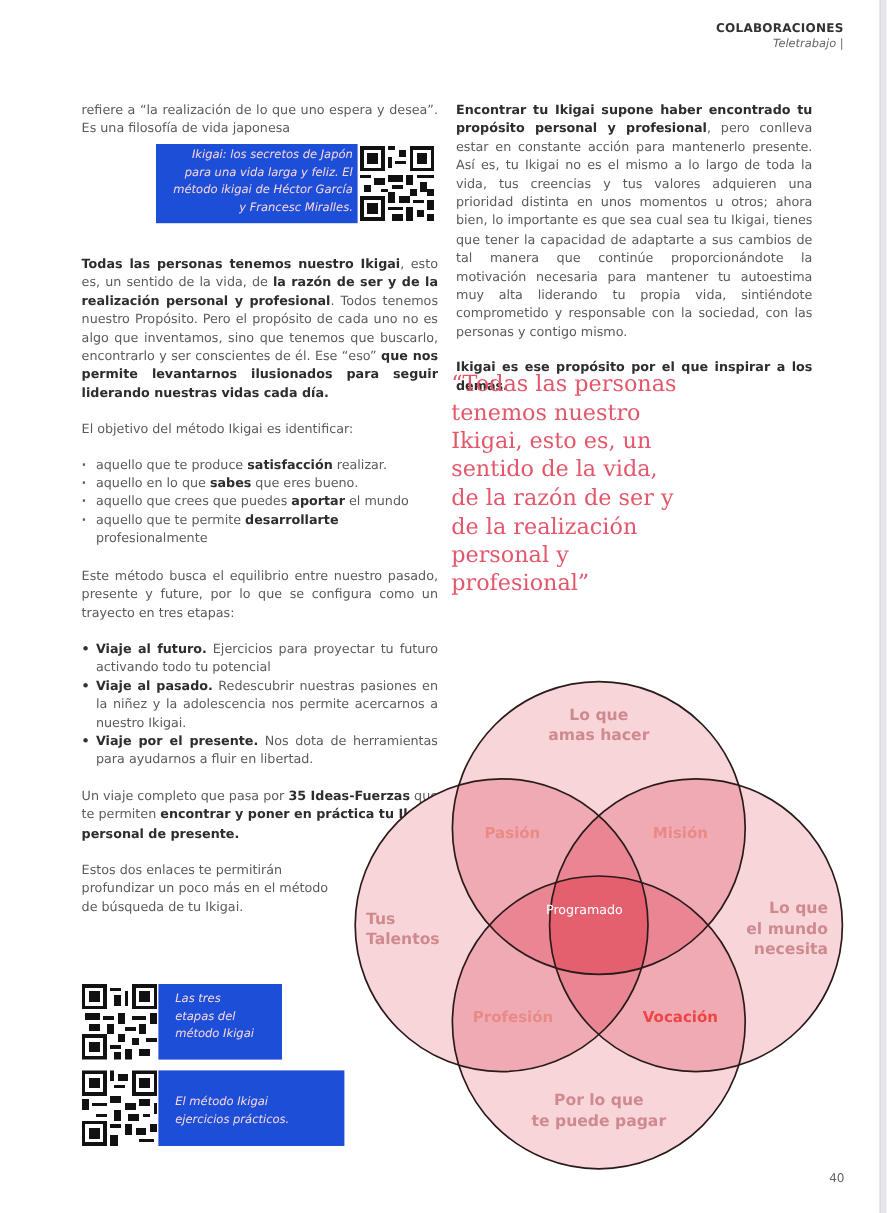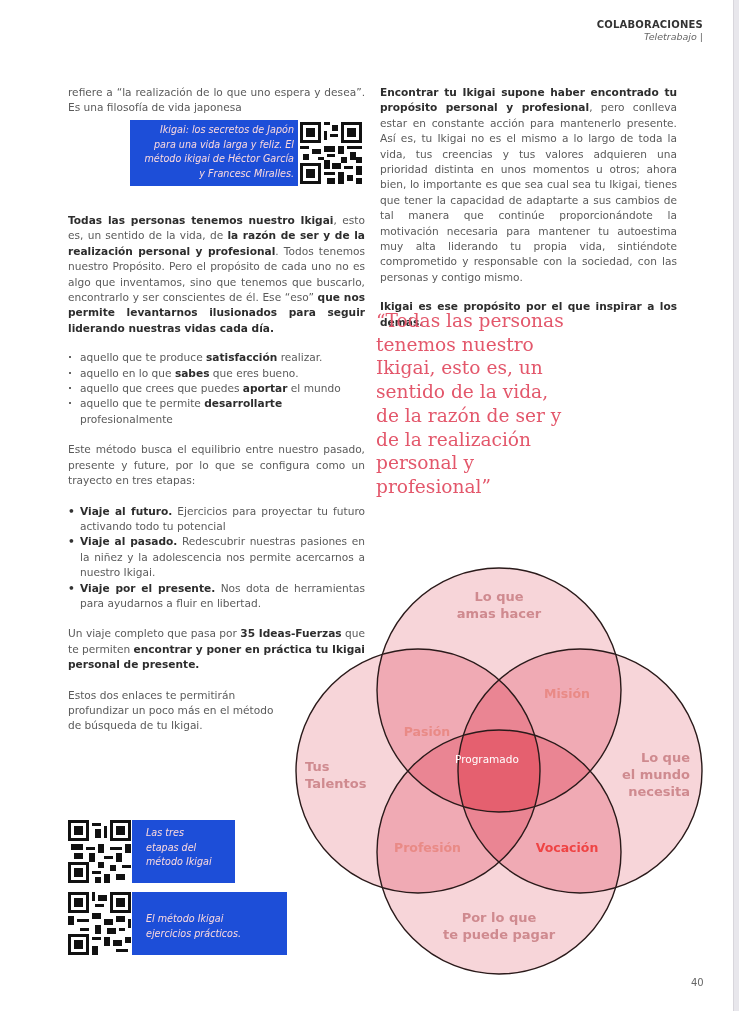--- a/index.html
+++ b/index.html
@@ -79,20 +79,21 @@
       <rect x="13" y="17" width="2" height="4"></rect>
         <rect x="16" y="18" width="2" height="2"></rect>
         <rect x="9" y="19" width="3" height="2"></rect>
         <rect x="19" y="19" width="2" height="2"></rect>
     </g>
   </svg>
 </div>
 
 <div class="col" style="left:68px; top:213px; width:297px;">
   <p><b>Todas las personas tenemos nuestro Ikigai</b><span>, esto es, un sentido de la vida, de </span><b>la razón de ser y de la realización personal y profesional</b><span>. Todos tenemos nuestro Propósito. Pero el propósito de cada uno no es algo que inventamos, sino que tenemos que buscarlo, encontrarlo y ser conscientes de él. Ese “eso” </span><b>que nos permite levantarnos ilusionados para seguir liderando nuestras vidas cada día.</b></p>
+  <p>El objetivo del método Ikigai es identificar:</p>
   <ul style="margin-top:-1px;">
     <li><span>aquello que te produce </span><b>satisfacción</b><span> realizar.</span></li>
     <li><span>aquello en lo que </span><b>sabes</b><span> que eres bueno.</span></li>
     <li><span>aquello que crees que puedes </span><b>aportar</b><span> el mundo</span></li>
     <li><span>aquello que te permite </span><b>desarrollarte</b><span> profesionalmente</span></li>
   </ul>
   <p>Este método busca el equilibrio entre nuestro pasado, presente y future, por lo que se configura como un trayecto en tres etapas:</p>
   <ul class="big">
     <li style="text-align:justify;"><b>Viaje al futuro.</b><span> Ejercicios para proyectar tu futuro activando todo tu potencial</span></li>
     <li style="text-align:justify;"><b>Viaje al pasado.</b><span> Redescubrir nuestras pasiones en la niñez y la adolescencia nos permite acercarnos a nuestro Ikigai.</span></li>
@@ -260,19 +261,19 @@
 </div>
 <div style="position:absolute; left:605px; top:749px; width:85px; text-align:right; font-weight:bold; font-size:13px; line-height:17px; color:#cf8a8f;">
   <div>Lo que</div>
   <div>el mundo</div>
   <div>necesita</div>
 </div>
 <div style="position:absolute; left:420px; top:909px; width:158px; text-align:center; font-weight:bold; font-size:13px; line-height:17px; color:#cf8a8f;">
   <div>Por lo que</div>
   <div>te puede pagar</div>
 </div>
-<div style="position:absolute; left:385px; top:686px; width:84px; text-align:center; font-weight:bold; font-size:12.5px; color:#e98a86;margin-top:38px;">Pasión</div>
+<div style="position:absolute; left:385px; top:686px; width:84px; text-align:center; font-weight:bold; font-size:12.5px; color:#e98a86;">Pasión</div>
 <div style="position:absolute; left:525px; top:686px; width:84px; text-align:center; font-weight:bold; font-size:12.5px; color:#e98a86;">Misión</div>
 <div style="position:absolute; left:380px; top:840px; width:95px; text-align:center; font-weight:bold; font-size:12.5px; color:#e98a86;">Profesión</div>
 <div style="position:absolute; left:522px; top:840px; width:90px; text-align:center; font-weight:bold; font-size:12.5px; color:#ef4444;">Vocación</div>
 <div style="position:absolute; left:455px; top:753px; width:88px; text-align:left; font-weight:normal; font-size:10.5px; color:#ffffff;">Programado</div>
 
 <div class="pagenum">40</div>
 
 </body></html>

